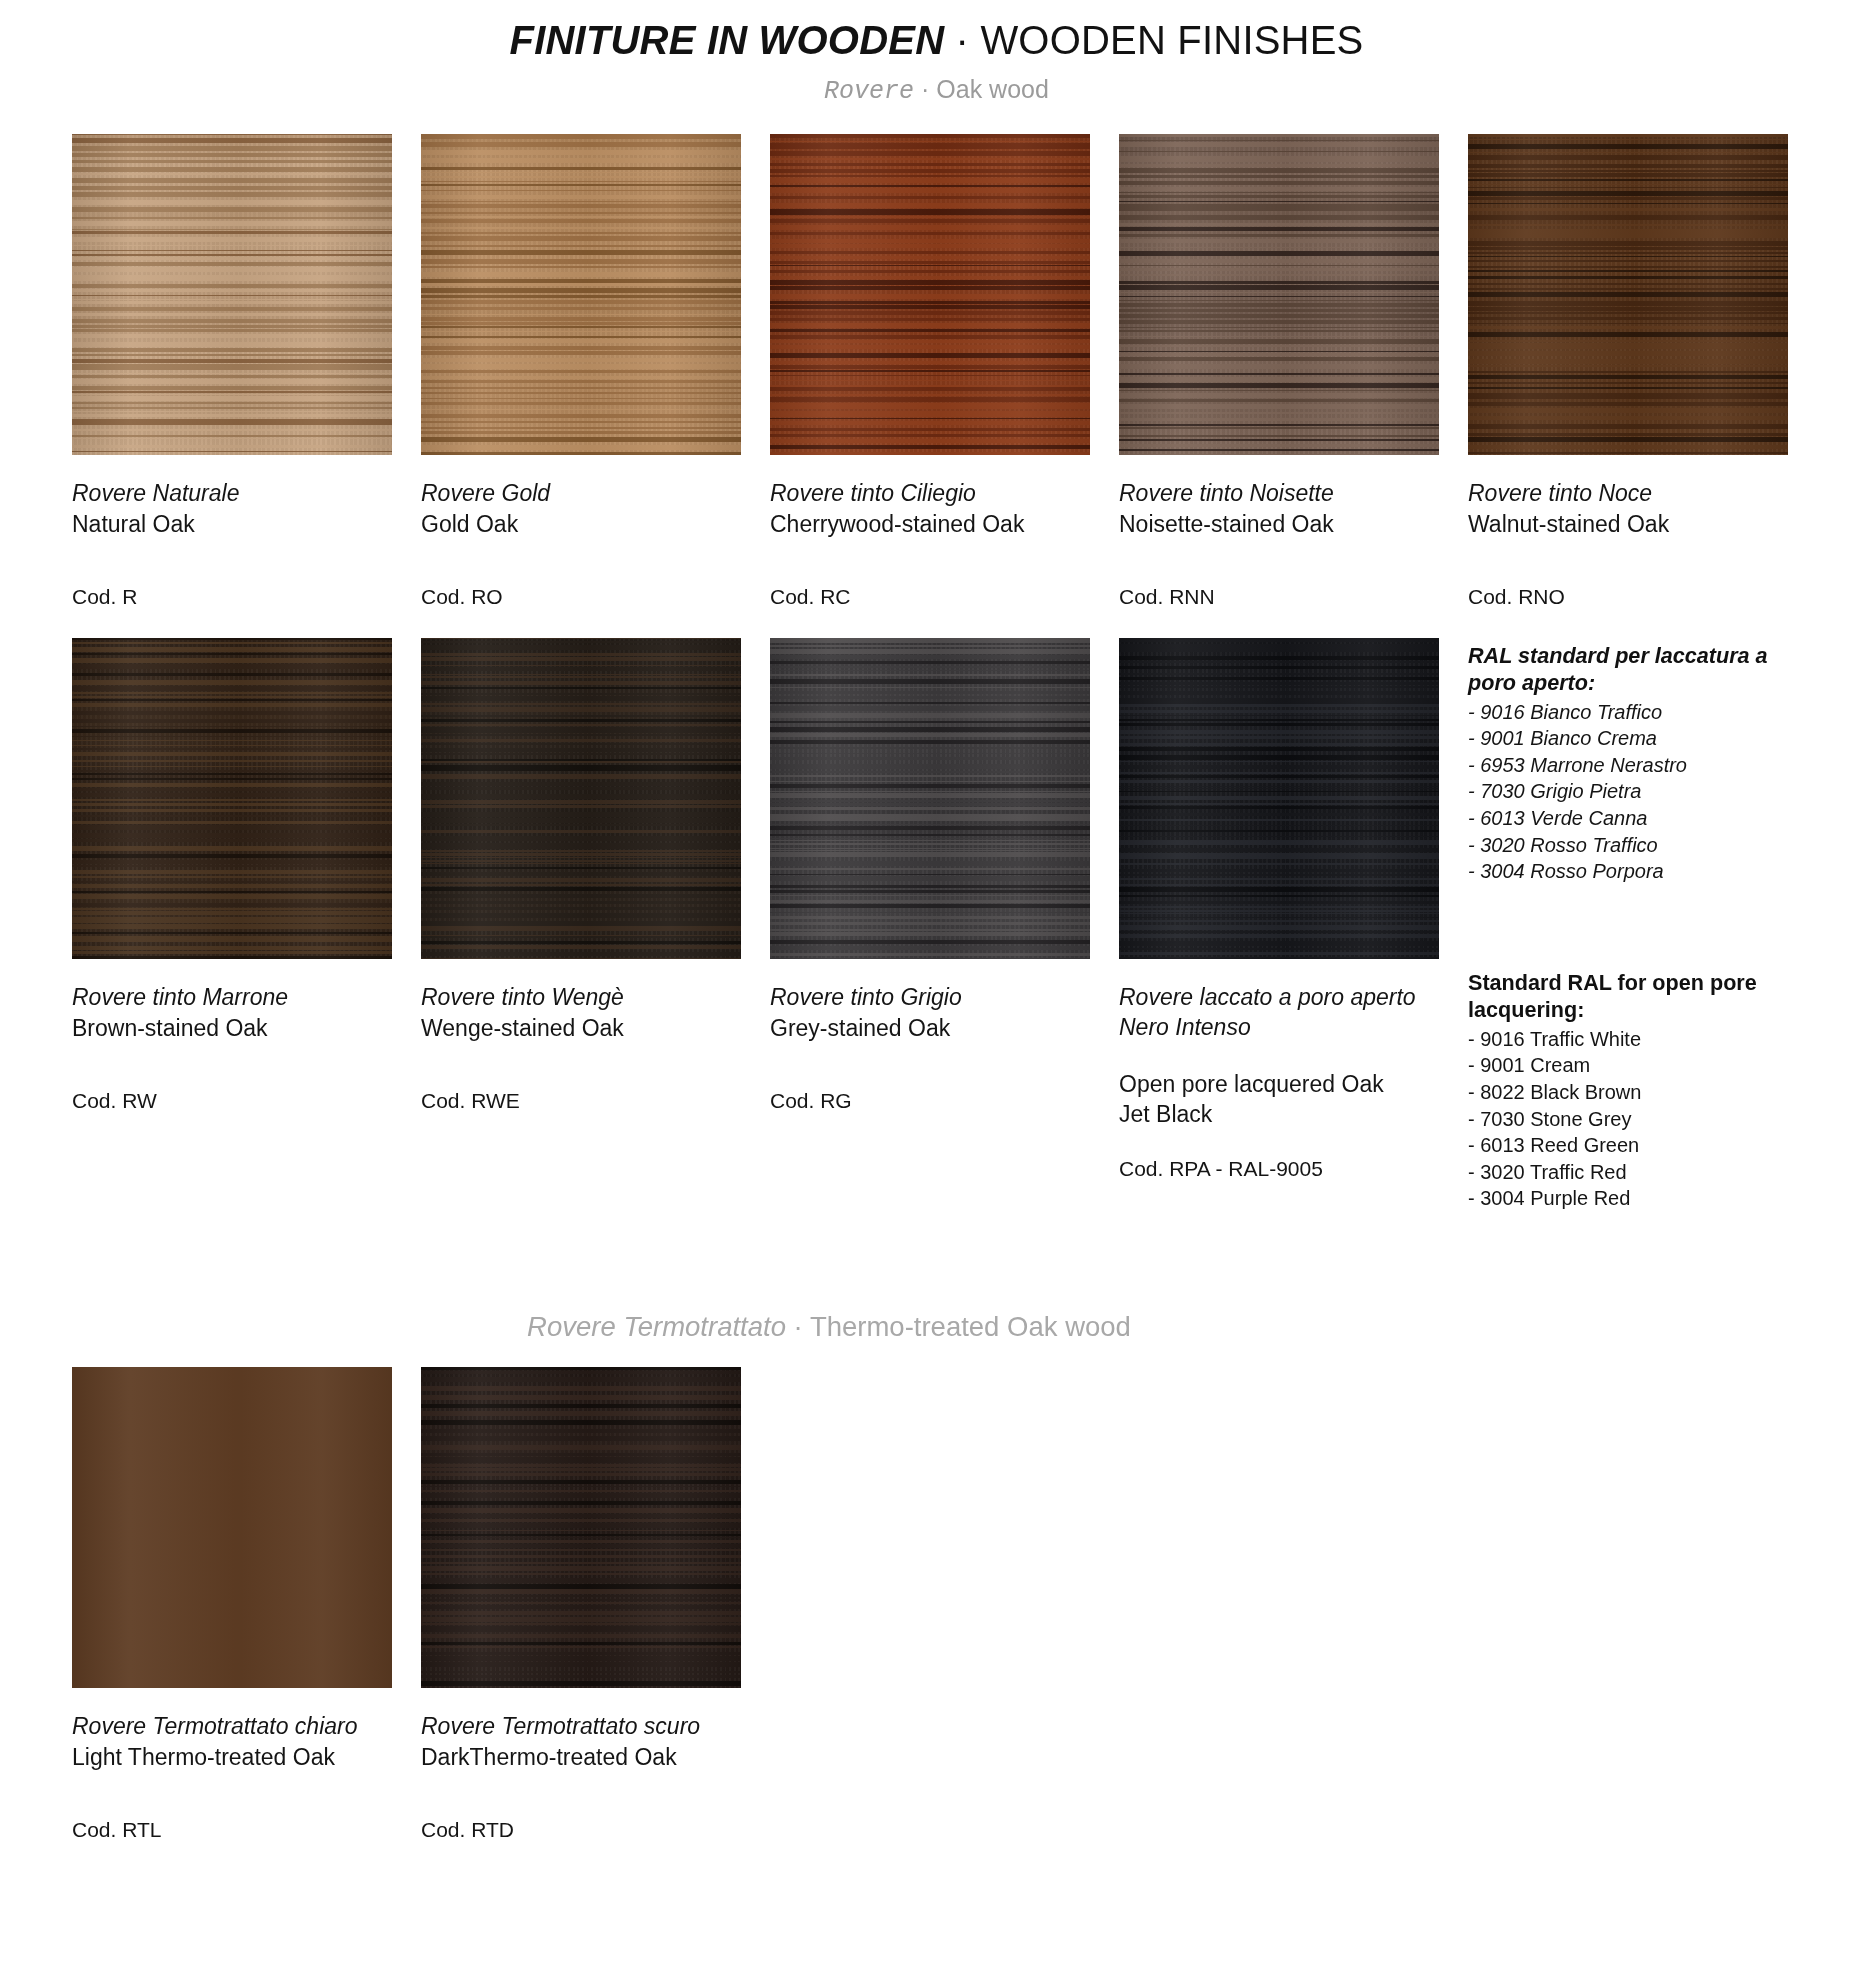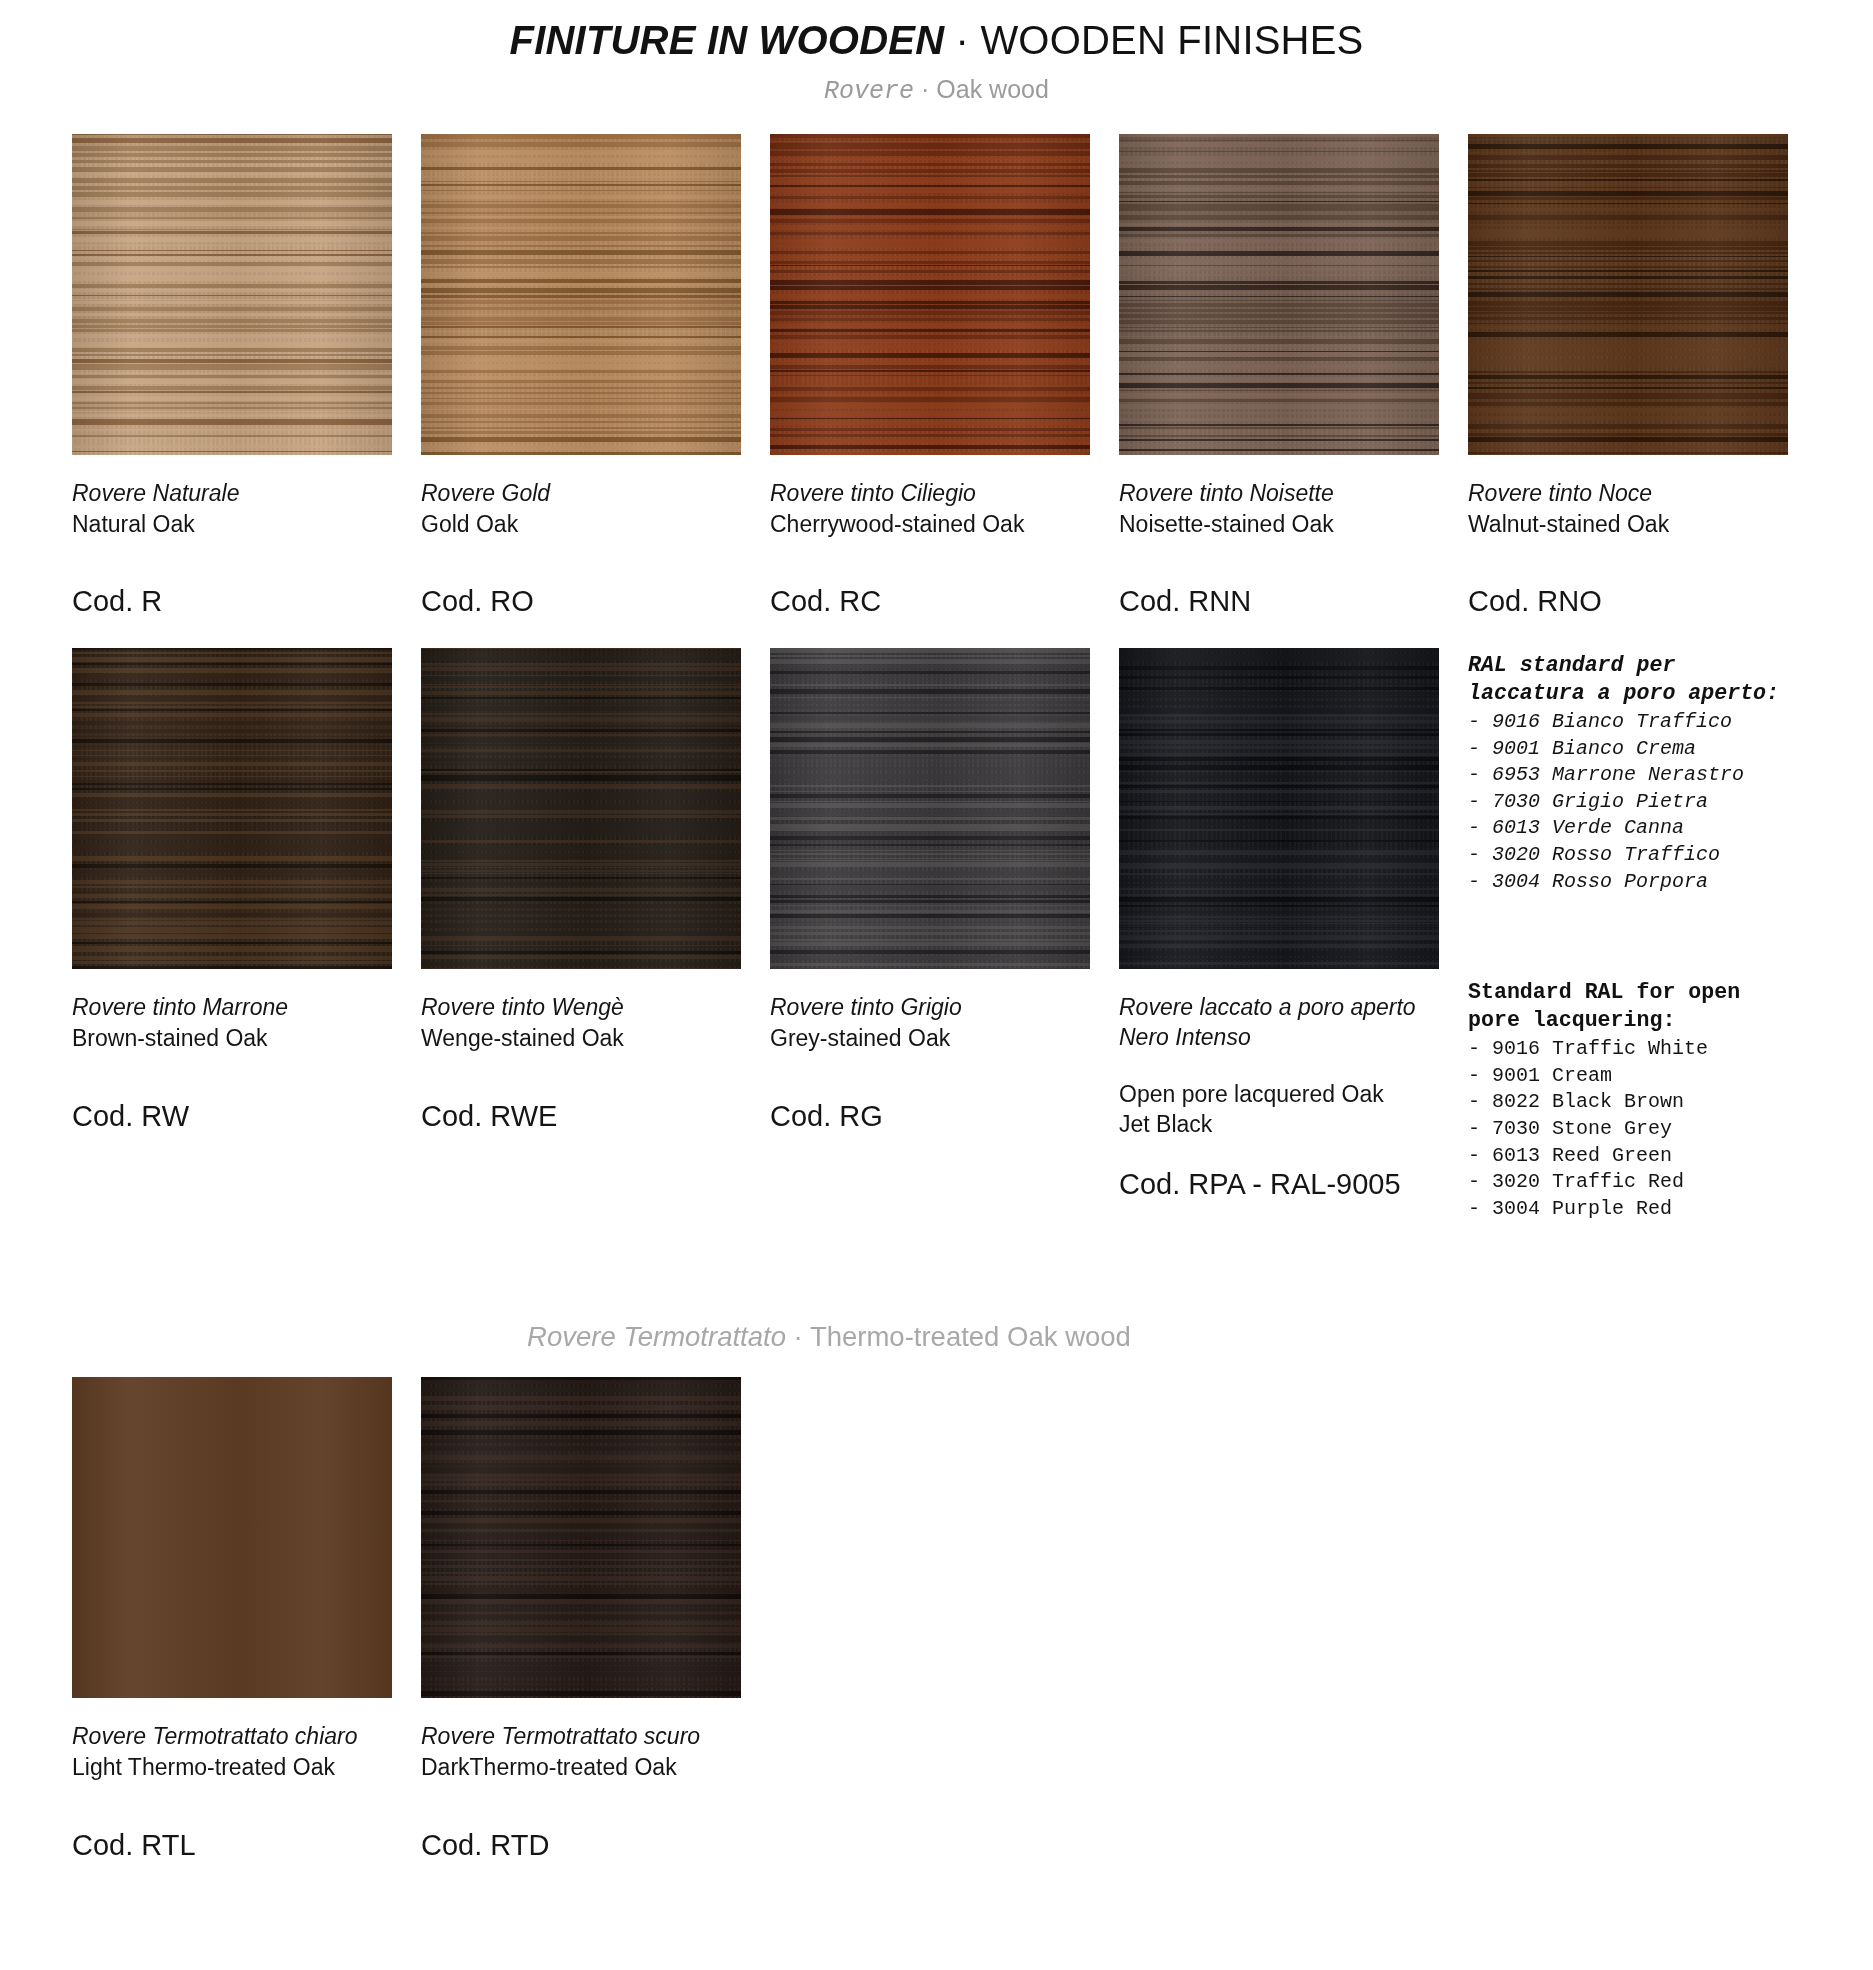--- a/index.html
+++ b/index.html
@@ -94,34 +94,34 @@
     margin-top: 24px;
     color: #151515;
   }
   .label-en {
     font-size: 23px;
     line-height: 1.32;
     color: #151515;
   }
   .label-en.tight { margin-top: 26px; }
   .label-code {
-    font-size: 29px;
+    font-size: 21px;
     line-height: 1.3;
     margin-top: 44px;
     color: #151515;
   }
   .label-code.tight { margin-top: 26px; }
 
   
   .ral-cell {
     width: 320px;
     flex: 0 0 320px;
     padding-top: 3.7px;
   }
-  .ral-block { margin: 0; font-family: Liberation Mono, monospace; }
+  .ral-block { margin: 0; }
   .ral-block.second { margin-top: 84px; }
   .ral-head {
     font-size: 21.6px;
     font-weight: 700;
     line-height: 1.28;
     margin: 0 0 1.8px 0;
     color: #111;
   }
   .ral-head.ital { font-style: italic; }
   .ral-list {

